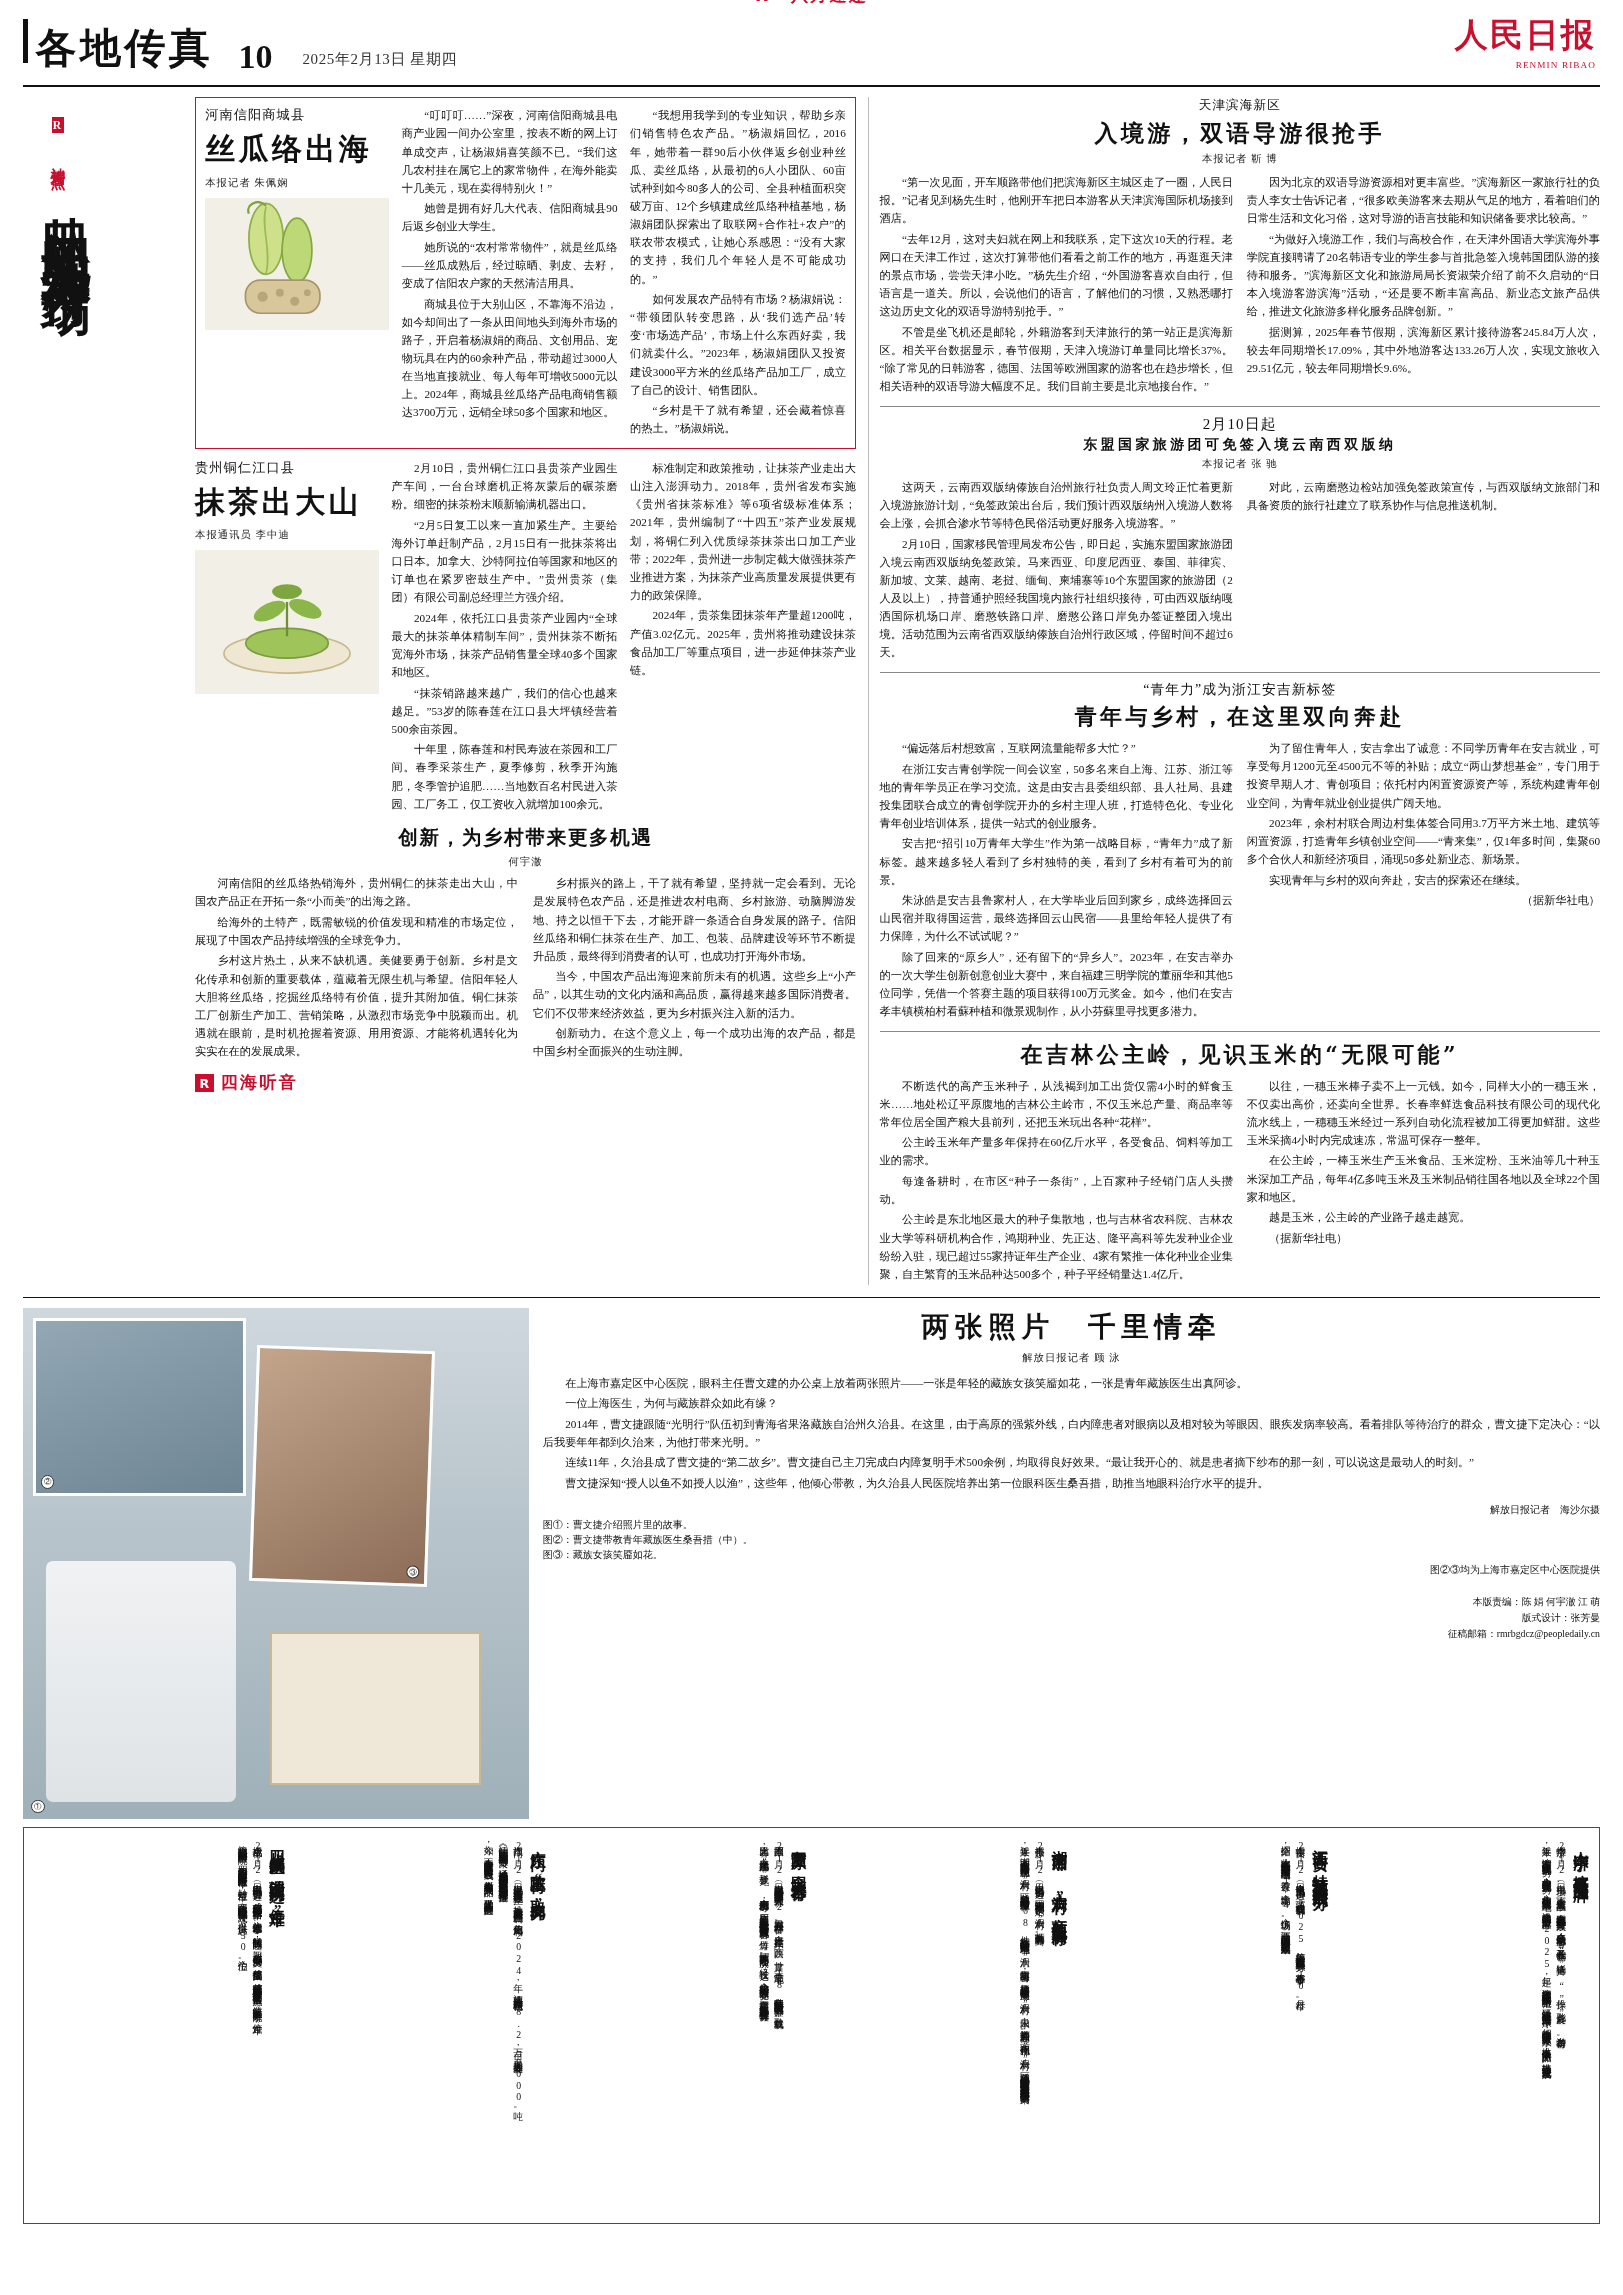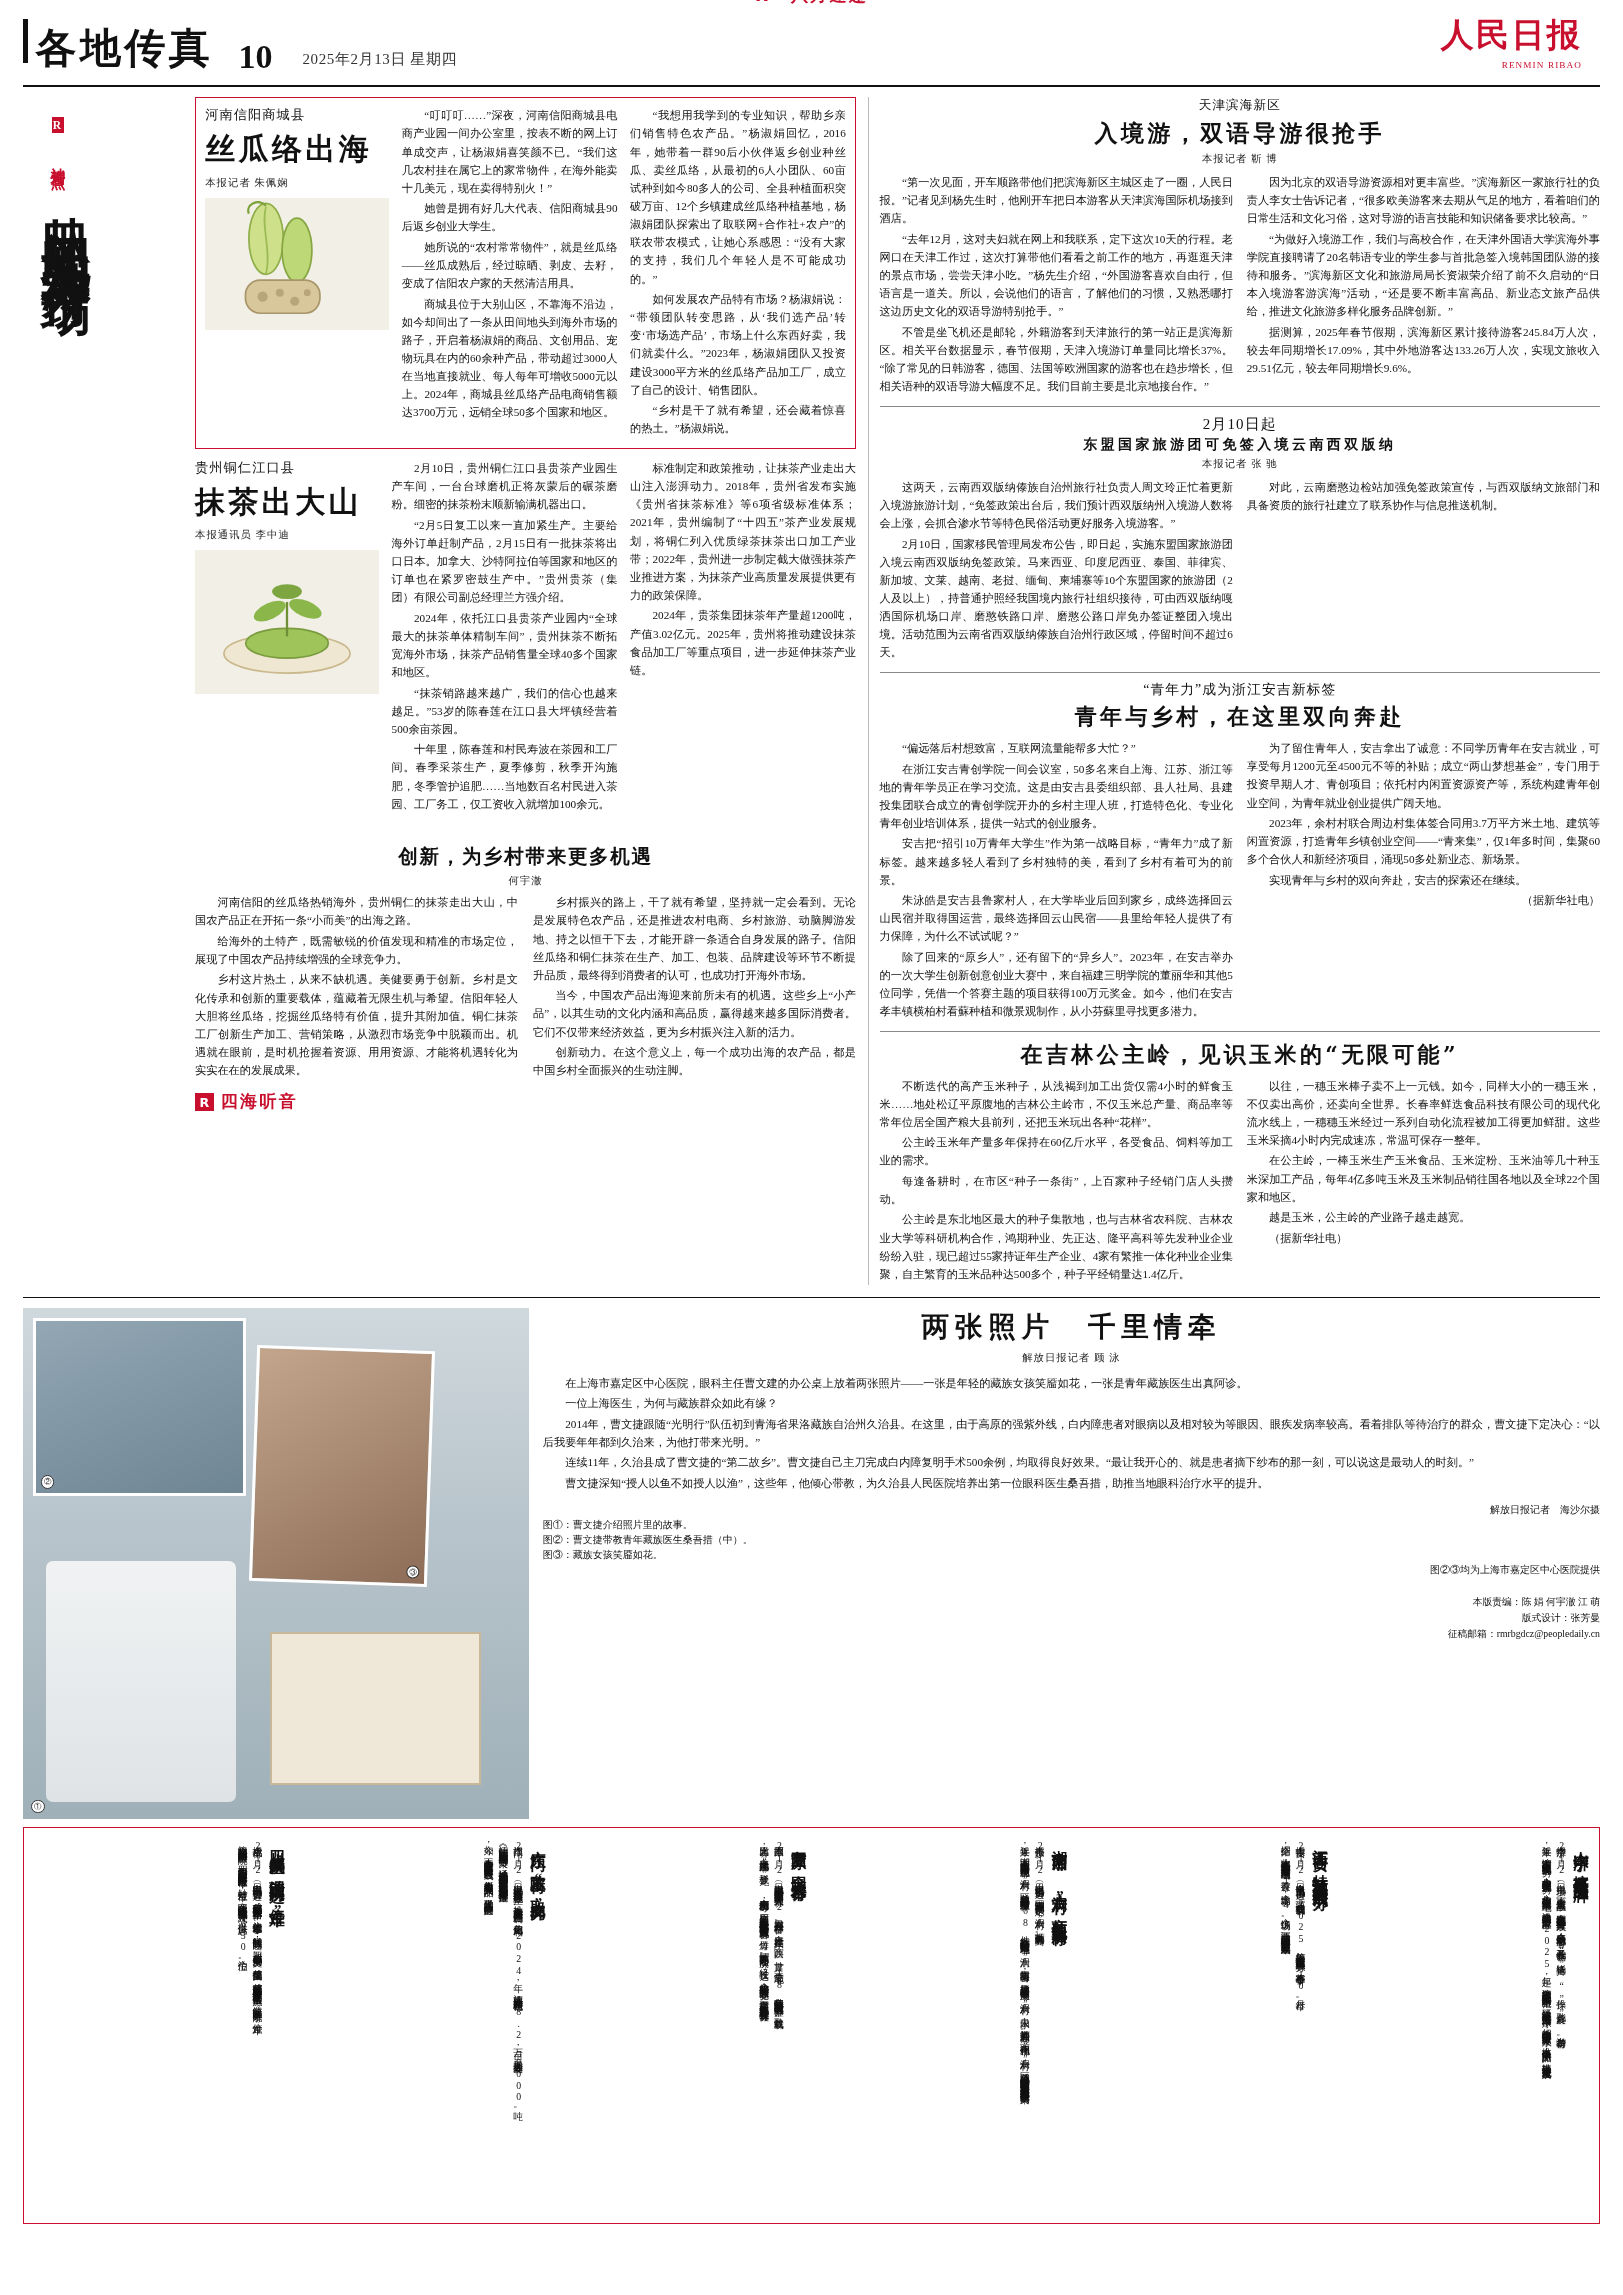--- a/index.html
+++ b/index.html
@@ -4,21 +4,21 @@
 <style>
   html,body{margin:0;padding:0;background:#fff;}
   body{font-family:"Liberation Serif", serif;color:#111;}
   .page{width:1623px;height:2295px;position:relative;background:#fff;padding:0;box-sizing:border-box;}
   .masthead{position:relative;height:69px;border-bottom:2.3px solid #111;margin:16px 23px 0 23px;padding-left:10px;}
   .mh-left{display:flex;align-items:flex-end;gap:15px;}
   .mh-title{font-size:41px;font-weight:bold;letter-spacing:3.4px;font-family:"DejaVu Serif",serif;}
   .mh-bar{position:absolute;left:0;top:3.4px;width:4.6px;height:44px;background:#111;}
   .mh-num{font-size:34px;font-weight:bold;font-family:"Liberation Serif",serif;margin-left:10.3px;}
   .mh-date{font-size:15px;color:#333;margin-left:15px;padding-bottom:6.9px;letter-spacing:0.6px;}
-  .mh-logo{position:absolute;right:18px;top:-3.4px;text-align:right;}
+  .mh-logo{position:absolute;right:4px;top:-3.4px;text-align:right;}
   .mh-logo .cn{font-size:33px;font-weight:bold;letter-spacing:2.3px;color:#c8102e;font-family:"DejaVu Serif",serif;}
   .mh-logo .en{font-size:9.2px;color:#c8102e;letter-spacing:1.1px;margin-top:2.3px;}
   .content{position:relative;margin:0 23px;}
   .sec-tag{display:inline-block;background:#c8102e;color:#fff;font-size:12.6px;padding:1.7px 4.6px;font-weight:bold;margin-right:4.6px;font-family:"DejaVu Sans",sans-serif;}
   .cols{display:flex;gap:0;}
   
   .leftband{width:172px;flex:0 0 172px;padding-top:17px;position:relative;}
   .kanpian{position:absolute;left:25px;top:19.5px;writing-mode:vertical-rl;text-orientation:upright;color:#c8102e;font-size:15px;letter-spacing:2.3px;font-weight:bold;}
   .kanpian .tag{background:#c8102e;color:#fff;padding:2.3px 1.1px;margin-bottom:3.4px;writing-mode:horizontal-tb;display:inline-block;font-size:11.5px;}
   .vhead{writing-mode:vertical-rl;text-orientation:upright;font-size:49px;font-weight:bold;letter-spacing:8px;line-height:1.06;margin:63px 0 0 17px;height:621px;font-family:"DejaVu Serif",serif;}
@@ -139,21 +139,21 @@
               <p>“抹茶销路越来越广，我们的信心也越来越足。”53岁的陈春莲在江口县大坪镇经营着500余亩茶园。</p>
               <p>十年里，陈春莲和村民寿波在茶园和工厂间。春季采茶生产，夏季修剪，秋季开沟施肥，冬季管护追肥……当地数百名村民进入茶园、工厂务工，仅工资收入就增加100余元。</p>
             </div>
             <div class="col art">
               <p>标准制定和政策推动，让抹茶产业走出大山注入澎湃动力。2018年，贵州省发布实施《贵州省抹茶标准》等6项省级标准体系；2021年，贵州编制了“十四五”茶产业发展规划，将铜仁列入优质绿茶抹茶出口加工产业带；2022年，贵州进一步制定截大做强抹茶产业推进方案，为抹茶产业高质量发展提供更有力的政策保障。</p>
               <p>2024年，贵茶集团抹茶年产量超1200吨，产值3.02亿元。2025年，贵州将推动建设抹茶食品加工厂等重点项目，进一步延伸抹茶产业链。</p>
             </div>
           </div>
         </div>
 
-        <div style="margin-top:28px;">
+        <div style="margin-top:9px;">
           <div class="section-title">创新，为乡村带来更多机遇</div>
           <div class="byline">何宇澈</div>
           <div class="colwrap" style="gap:15px;margin-top:5.7px;">
             <div class="col art">
               <p>河南信阳的丝瓜络热销海外，贵州铜仁的抹茶走出大山，中国农产品正在开拓一条“小而美”的出海之路。</p>
               <p>给海外的土特产，既需敏锐的价值发现和精准的市场定位，展现了中国农产品持续增强的全球竞争力。</p>
               <p>乡村这片热土，从来不缺机遇。美健要勇于创新。乡村是文化传承和创新的重要载体，蕴藏着无限生机与希望。信阳年轻人大胆将丝瓜络，挖掘丝瓜络特有价值，提升其附加值。铜仁抹茶工厂创新生产加工、营销策略，从激烈市场竞争中脱颖而出。机遇就在眼前，是时机抢握着资源、用用资源、才能将机遇转化为实实在在的发展成果。</p>
             </div>
             <div class="col art">
               <p>乡村振兴的路上，干了就有希望，坚持就一定会看到。无论是发展特色农产品，还是推进农村电商、乡村旅游、动脑脚游发地、持之以恒干下去，才能开辟一条适合自身发展的路子。信阳丝瓜络和铜仁抹茶在生产、加工、包装、品牌建设等环节不断提升品质，最终得到消费者的认可，也成功打开海外市场。</p>

